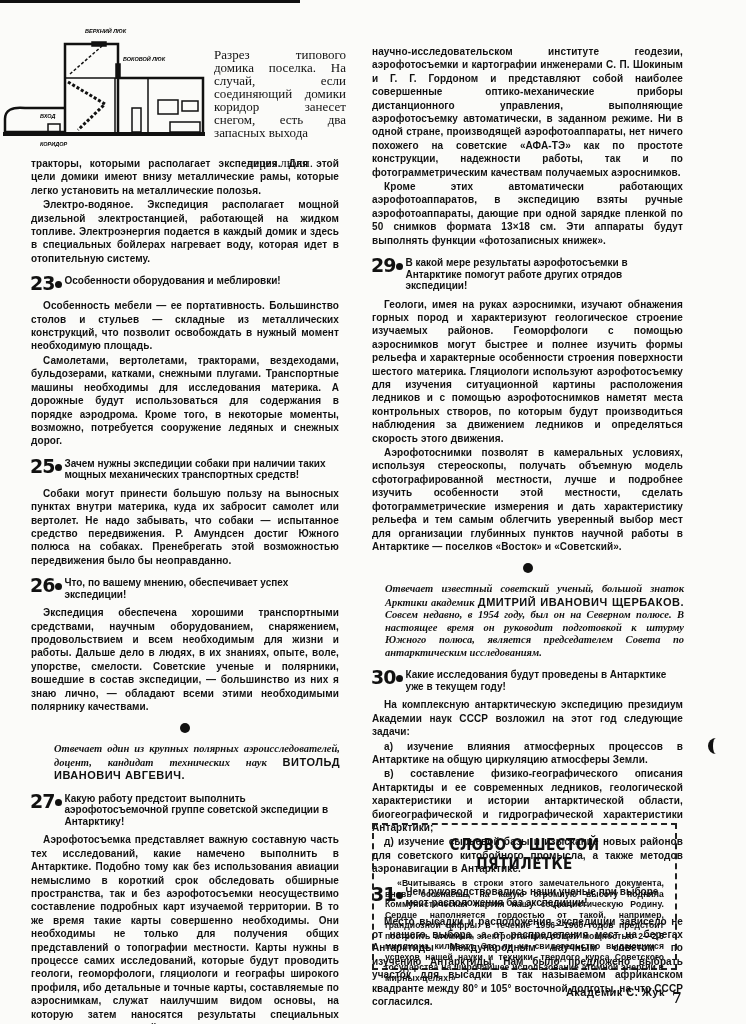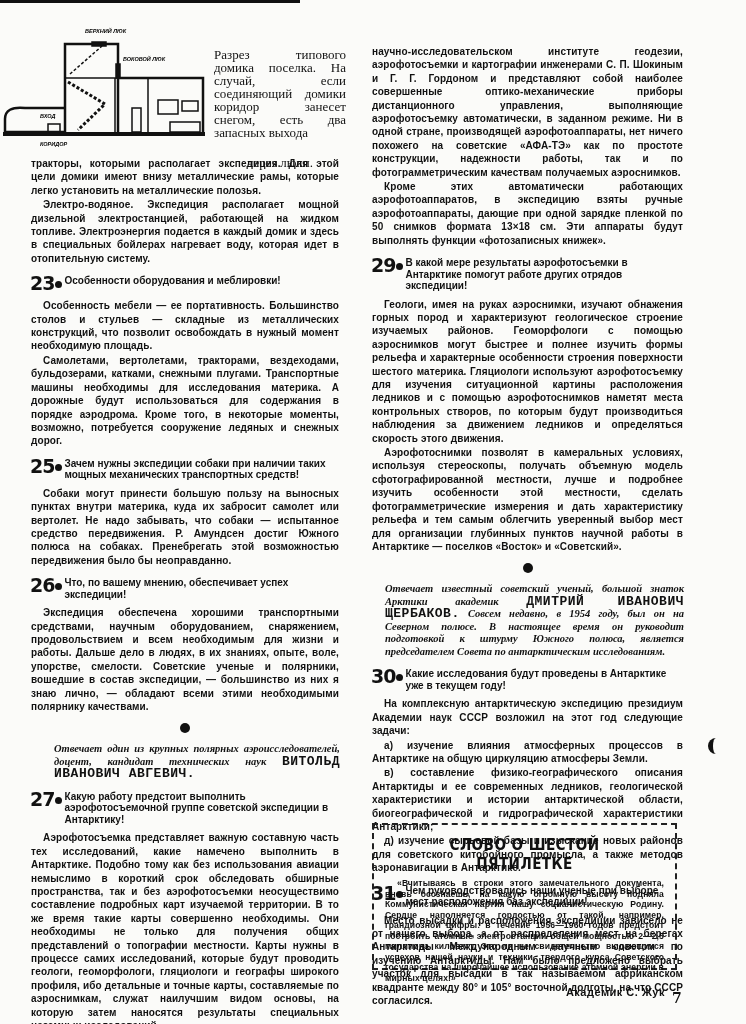--- a/index.html
+++ b/index.html
@@ -10,21 +10,21 @@
   .left{left:30px;width:310px;}
   .right{left:371px;width:313px;}
   p{margin:1px;font-size:10px;line-height:13.4px;text-align:justify;font-weight:bold;letter-spacing:0.1px;}
   p.ind{text-indent:12px;}
   .q{display:flex;align-items:flex-start;margin:8px 0 6px 0;}
   .qnum{font-family:"DejaVu Sans",sans-serif;font-weight:bold;font-size:19px;line-height:20px;letter-spacing:-1px;white-space:nowrap;}
   .qdot{display:inline-block;width:7px;height:7px;background:#111;border-radius:50%;margin-left:1px;vertical-align:middle;}
   .qtext{font-size:10px;font-weight:bold;line-height:11.5px;margin-left:2px;padding-top:2px;}
   .bullet{width:10px;height:10px;border-radius:50%;background:#111;margin:10px auto 10px auto;}
   .intro{font-family:"Liberation Serif",serif;font-style:italic;font-weight:bold;font-size:10.5px;line-height:12.5px;text-align:justify;}
-  .intro .name{font-style:normal;font-family:Liberation Mono, monospace;font-size:13px;letter-spacing:0.5px;}
+  .intro .name{font-style:normal;font-family:Liberation Sans, sans-serif;font-size:11px;letter-spacing:0.5px;}
   .caption{position:absolute;left:214px;top:48px;width:132px;font-family:"Liberation Serif",serif;font-size:13px;line-height:13px;text-align:justify;}
   .caption .last{text-align:center;margin-top:17px;}
   .diagram{position:absolute;left:0;top:24px;width:212px;height:124px;}
   .box{position:absolute;left:372px;top:823px;width:305px;height:147px;border:2px dashed #222;padding:6px 10px;box-sizing:border-box;}
   .box h2{margin:4px 0 5px 0;text-align:center;font-family:"DejaVu Sans",sans-serif;font-weight:bold;font-size:16px;letter-spacing:0.5px;transform:scaleX(0.85);}
   .box p{font-size:8.6px;line-height:10.5px;}
   .sig{text-align:right;font-size:11px;font-weight:bold;margin-top:3px;letter-spacing:0.5px;}
   .pagenum{position:absolute;left:672px;top:990px;font-family:"DejaVu Serif",serif;font-weight:bold;font-size:14px;}
   .mark{position:absolute;left:708px;top:738px;width:9px;height:16px;border-left:5px solid #111;border-radius:10px 0 0 10px;}
 </style>

